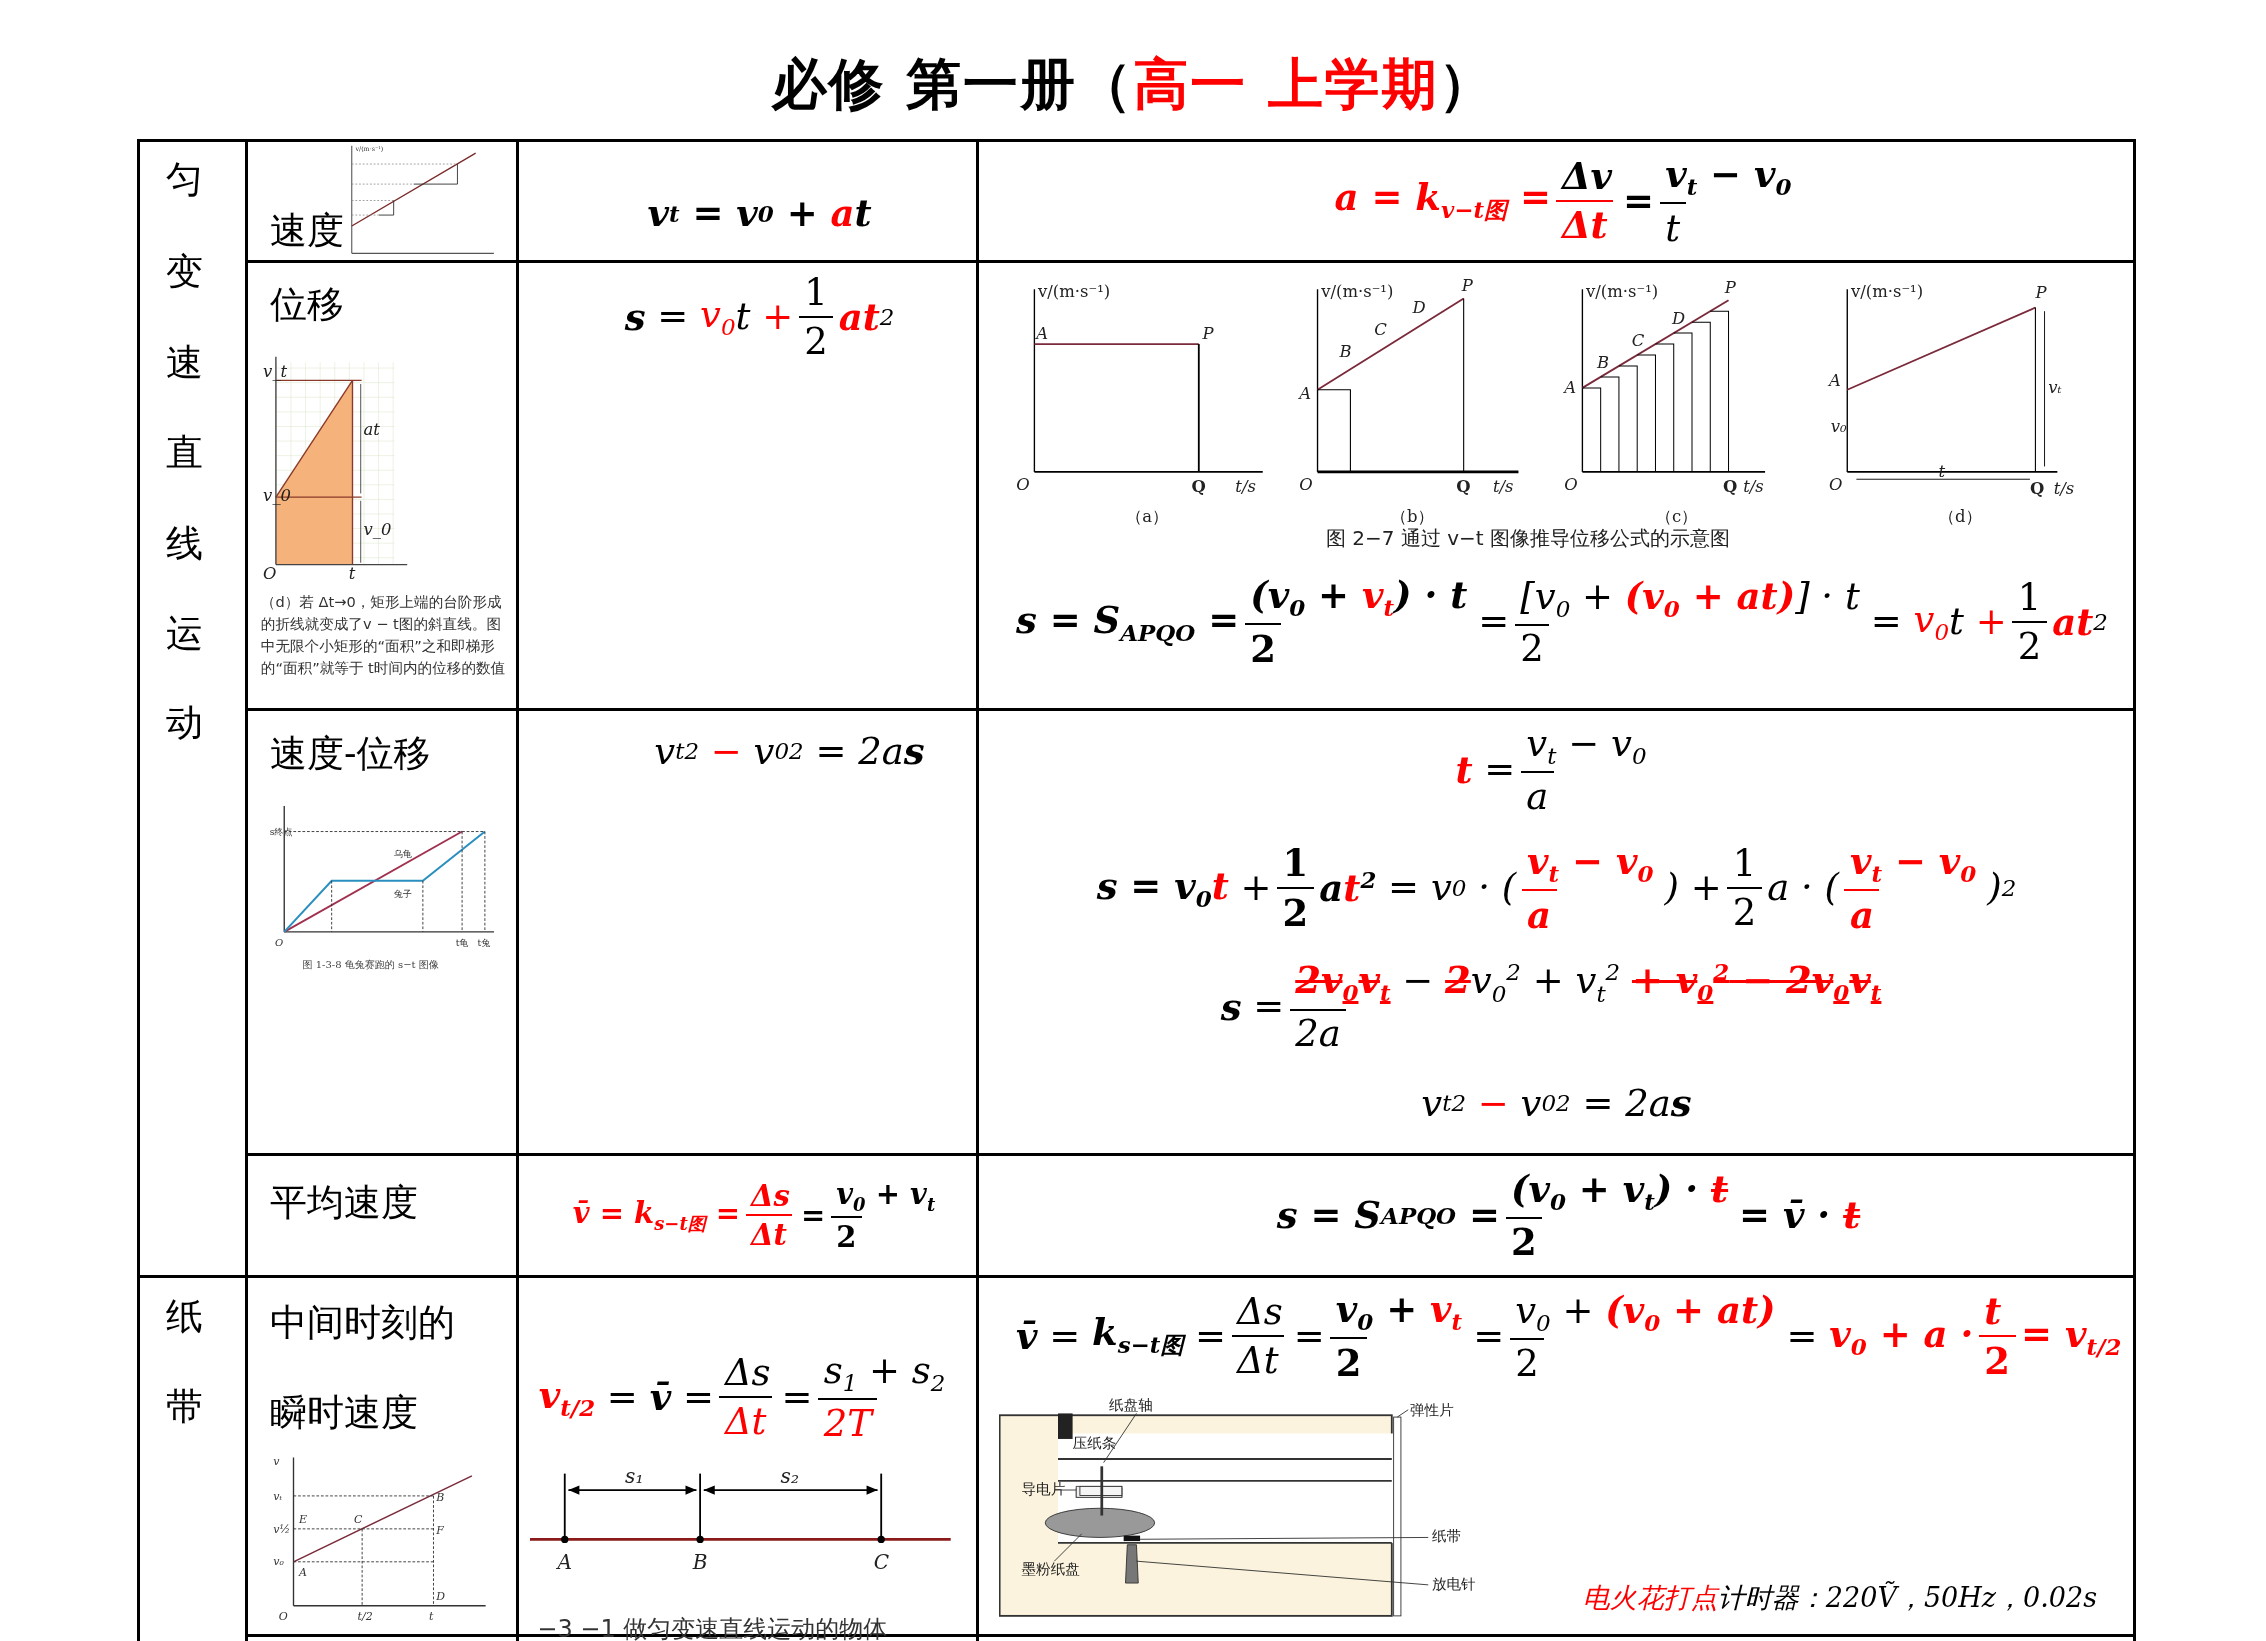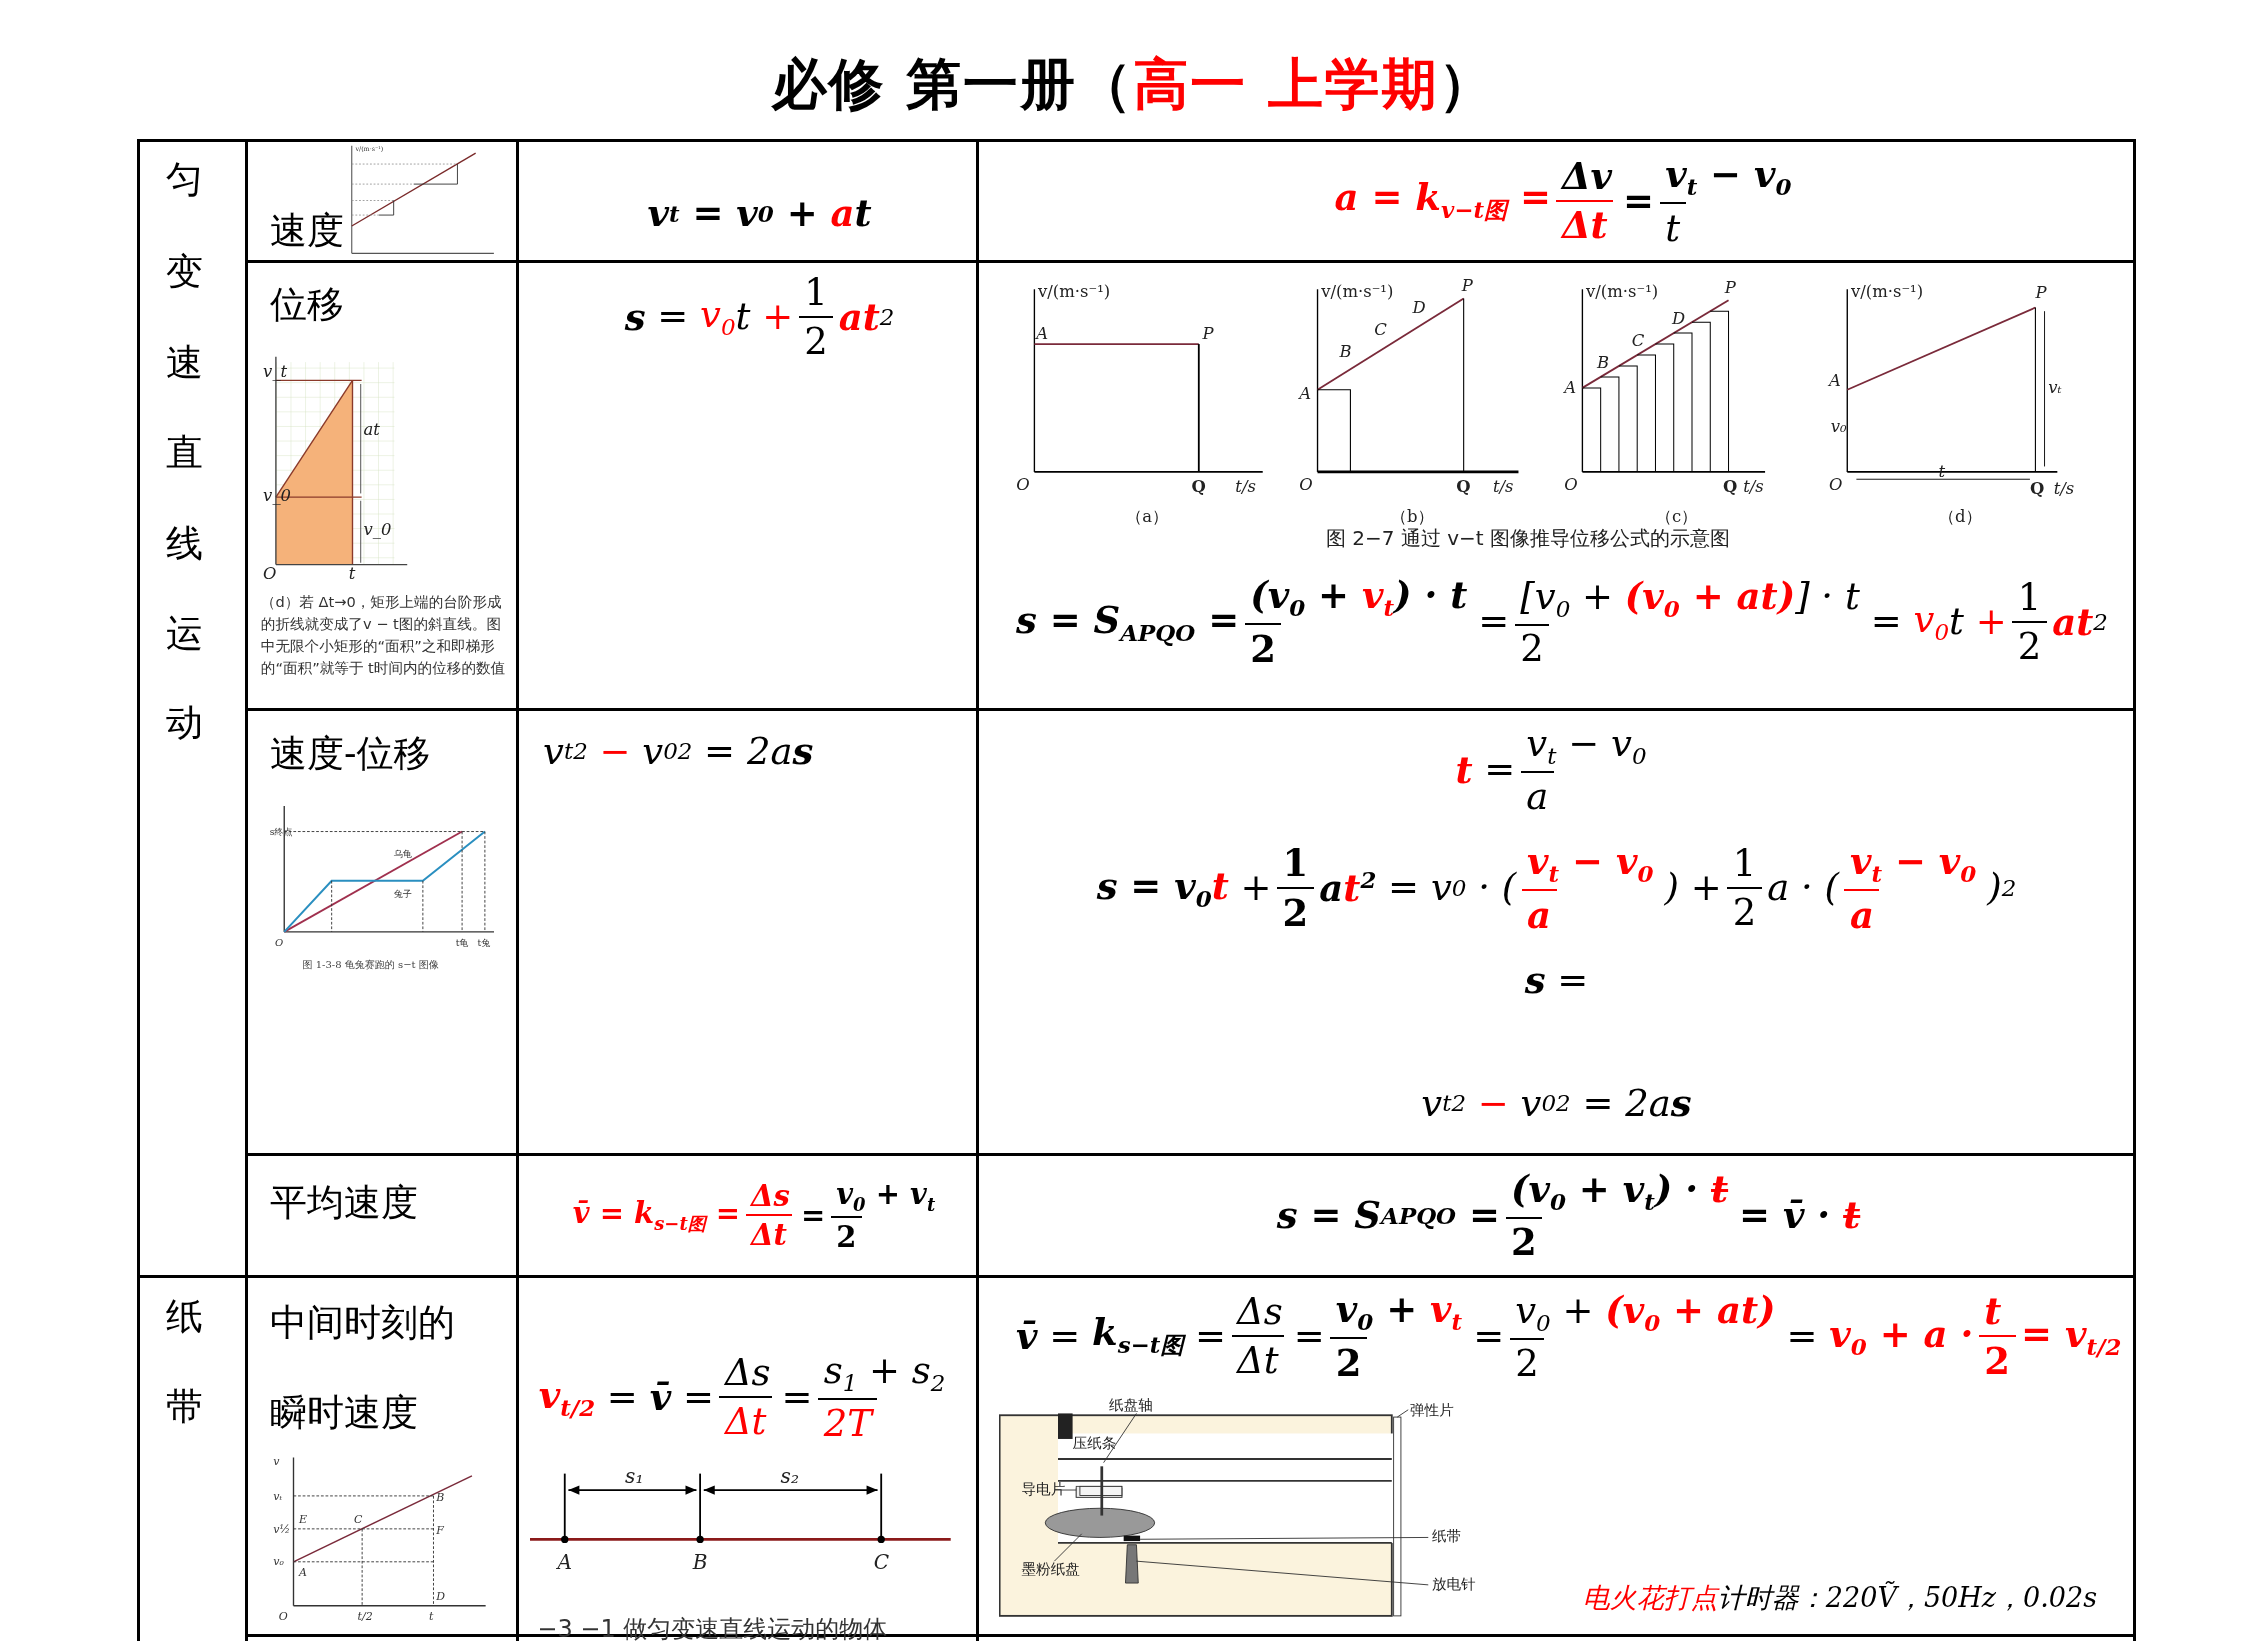--- a/index.html
+++ b/index.html
@@ -252,21 +252,21 @@
       <line x1="240" y1="32" x2="240" y2="142" stroke="#333" stroke-dasharray="3,2"></line>
       <text x="4" y="36" font-size="10" fill="#333">s终点</text>
       <text x="140" y="60" font-size="10" fill="#333">乌龟</text>
       <text x="140" y="104" font-size="10" fill="#333">兔子</text>
       <text x="10" y="158" font-size="11" fill="#333" font-style="italic">O</text>
       <text x="208" y="158" font-size="10" fill="#333">t龟</text>
       <text x="232" y="158" font-size="10" fill="#333">t兔</text>
       <text x="40" y="182" font-size="11" fill="#444">图 1-3-8  龟兔赛跑的 s−t 图像</text>
     </svg>
   </div>
-  <div class="cell" style="left:382px;top:572px;width:517px;height:442px;display:flex;padding-top:18.3px;align-items:flex-start">
+  <div class="cell" style="left:382px;top:572px;width:517px;height:442px;display:flex;justify-content:center;padding-top:18.3px;align-items:flex-start">
     <span class="math">v<sub>t</sub><sup>2</sup>&nbsp;<span class="red">−</span>&nbsp;v<sub>0</sub><sup>2</sup>&nbsp;=&nbsp;2a<span class="b">s</span></span>
   </div>
   <div class="cell" style="left:842px;top:572px;width:1155px;height:442px">
     <div style="position:absolute;left:0;width:1155px;top:11px;display:flex;justify-content:center">
       <span class="math"><span class="red b">t</span>&nbsp;=<span class="frac">
             <span class="num">v<sub>t</sub> − v<sub>0</sub></span>
             <span class="den">a</span>
           </span></span>
     </div>
     <div style="position:absolute;left:0;width:1155px;top:128px;display:flex;justify-content:center">
@@ -282,20 +282,24 @@
             <span class="den up">2</span>
           </span>a&nbsp;·&nbsp;(<span class="frac redbar">
             <span class="num red b">v<sub>t</sub> − v<sub>0</sub></span>
             <span class="den red b">a</span>
           </span>)<sup>2</sup>
       </span>
     </div>
     <div style="position:absolute;left:0;width:1155px;top:247px;display:flex;justify-content:center">
       <span class="math">
         <span class="b">s</span>&nbsp;=
+        <span class="frac">
+            <span class="num"><span class="red b strike">2v<sub>0</sub>v<sub>t</sub></span>&nbsp;−&nbsp;<span class="red b strike">2</span>v<sub>0</sub><sup>2</sup>&nbsp;+&nbsp;v<sub>t</sub><sup>2</sup>&nbsp;<span class="red b strike">+ v<sub>0</sub><sup>2</sup> − 2v<sub>0</sub>v<sub>t</sub></span></span>
+            <span class="den">2a</span>
+          </span>
       </span>
     </div>
     <div style="position:absolute;left:0;width:1155px;top:370px;display:flex;justify-content:center">
       <span class="math">v<sub>t</sub><sup>2</sup>&nbsp;<span class="red">−</span>&nbsp;v<sub>0</sub><sup>2</sup>&nbsp;=&nbsp;2a<span class="b">s</span></span>
     </div>
   </div>
 
   <div class="cell" style="left:111px;top:1017px;width:269px;height:119px">
     <div class="topic" style="top:22px">平均速度</div>
   </div>

